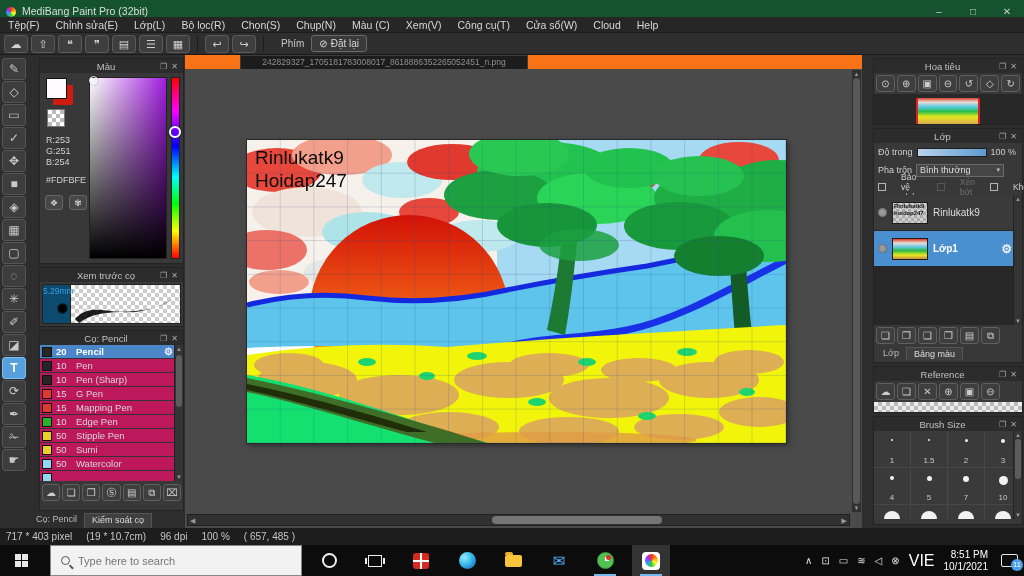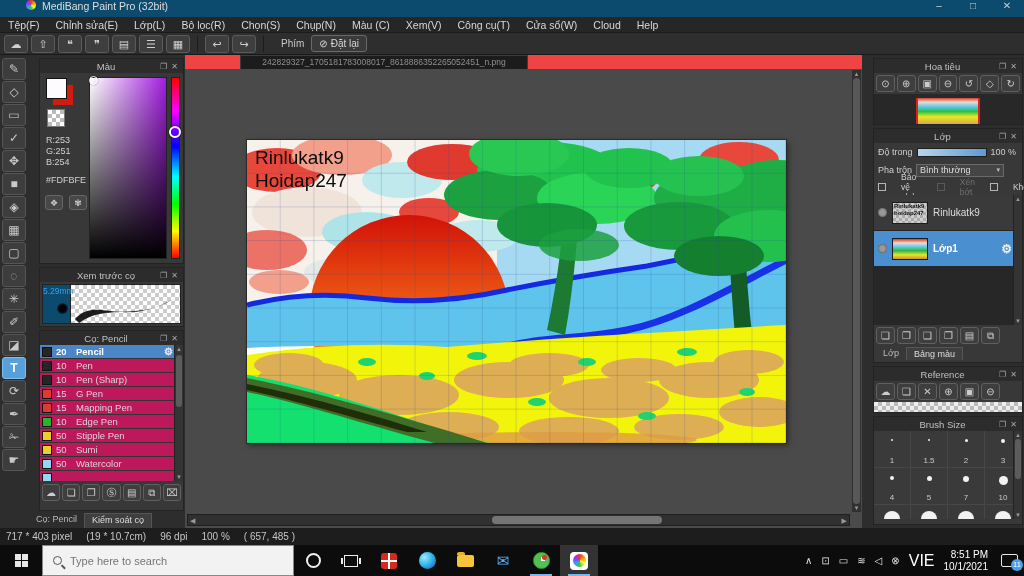--- a/index.html
+++ b/index.html
@@ -1,22 +1,22 @@
 <!DOCTYPE html>
 <html><head>
 <meta charset="utf-8">
 <style>
   * { margin:0; padding:0; box-sizing:border-box; }
   html,body { width:1024px; height:576px; overflow:hidden; background:#222;
     font-family:"Liberation Sans", sans-serif; -webkit-font-smoothing:antialiased; }
   #stage { position:relative; width:1024px; height:576px; background:#2e2e2e; }
 
   
-  #titlebar { position:absolute; top:0; left:0; right:0; height:17px; background:#0c4a6e;
-    display:flex; align-items:flex-start; color:#ddd; font-size:10.5px;padding-left:20px; }
+  #titlebar { position:absolute; top:0; left:0; right:0; height:17px; background:#14532d;
+    display:flex; align-items:flex-end; color:#ddd; font-size:10.5px; }
   .app-ico { width:10px; height:10px; border-radius:50%; margin:0 6px 0 6px;
     background:conic-gradient(#e33,#f90,#ff3,#3c3,#39f,#93f,#e33); }
   #titlebar .wctl { margin-left:auto; display:flex; }
   #titlebar .wctl span { width:34px; text-align:center; color:#ccc; font-size:10px; cursor:default; }
   #menubar { position:absolute; top:17px; left:0; right:0; height:16px; background:#262626;
     display:flex; align-items:center; color:#d8d8d8; font-size:10.5px; border-bottom:1px solid #1b1b1b; }
   #menubar span { padding:6px 8px; white-space:nowrap; }
   #toolbar { position:absolute; top:33px; left:0; right:0; height:22px; background:#2e2e2e;
     display:flex; align-items:center; gap:3px; padding-left:4px; border-bottom:1px solid #1a1a1a; }
   .tbn { width:24px; height:18px; background:#3e3e3e; border:1px solid #5a5a5a; border-radius:3px;
@@ -89,21 +89,21 @@
   .lscroll .ar { position:absolute; left:0; right:0; text-align:center; color:#999; font-size:6px; }
   #brushbtns { height:22px; display:flex; align-items:center; gap:2px; padding:0 2px; }
   .sbn { width:19px; height:17px; background:#3e3e3e; border:1px solid #606060; border-radius:3px;
     color:#ccc; font-size:10px; line-height:15px; text-align:center; }
   #lefttabs { height:15px; display:flex; margin:0 1px; }
   .ltab { font-size:9px; color:#bbb; padding:1px 7px; }
   .ltab.raised { background:#3f3f3f; border:1px solid #555; border-bottom:none; color:#ddd; }
 
   
   #center { position:absolute; top:0; left:185px; right:162px; bottom:0; background:#4a4a4a; }
-  #tabstrip { height:14px; background:#ef4444; display:flex; }
+  #tabstrip { height:14px; background:#f97316; display:flex; }
   #ctab { margin-left:55px; width:288px; background:#1c1c1c; border:1px solid #3c3c3c; border-bottom:none;
     color:#8f8f8f; font-size:8.5px; text-align:center; line-height:13px; white-space:nowrap; overflow:hidden; }
   #canvas { position:absolute; left:62px; top:85px; width:539px; height:303px; background:#fff;
     box-shadow:0 0 0 1px #2a2a2a, 2px 2px 6px rgba(0,0,0,.5); }
   #canvas svg { display:block; }
   .vscroll { position:absolute; right:1px; top:15px; bottom:16px; width:9px; background:#303030; }
   .vscroll .th { position:absolute; left:1px; right:1px; top:8px; bottom:8px; background:#585858; border-radius:4px; }
   .vscroll .ar { position:absolute; left:0; right:0; text-align:center; color:#999; font-size:6px; }
   .hscroll { position:absolute; left:2px; right:12px; bottom:2px; height:12px; background:#303030; border:1px solid #1f1f1f; }
   .hscroll .th { position:absolute; top:1px; bottom:1px; left:46%; width:170px; background:#757575; border-radius:6px; }
@@ -158,21 +158,21 @@
   .d1 .bsdot{width:2px;height:2px;} .d2 .bsdot{width:2px;height:2px;}
   .d3 .bsdot{width:3px;height:3px;} .d4 .bsdot{width:4px;height:4px;}
   .d5 .bsdot{width:4px;height:4px;} .d6 .bsdot{width:5px;height:5px;}
   .d7 .bsdot{width:6px;height:6px;} .d8 .bsdot{width:9px;height:9px;}
   .dBig .bsdot{width:16px;height:16px;margin-top:6px;}
 
   
   #statusbar { position:absolute; left:0; right:0; top:528px; height:17px; background:#1d1d1d;
     display:flex; align-items:center; gap:14px; padding-left:6px; color:#c6c6c6; font-size:10px; }
   #taskbar { position:absolute; left:0; right:0; top:545px; height:31px; background:#0c0c0c;
-    display:flex; align-items:center; color:#eee; }
+    display:flex; align-items:center; color:#eee;gap:8px; }
   #startbtn { width:42px; height:31px; display:flex; align-items:center; justify-content:center; }
   .winlogo { width:13px; height:13px; display:grid; grid-template-columns:6px 6px; grid-gap:1px; }
   .winlogo i { background:#e8e8e8; }
   #searchbox { width:252px; height:31px; background:#f2f2f2; border:1px solid #888; display:flex;
     align-items:center; gap:8px; padding-left:10px; color:#444; font-size:11px; }
   #searchbox input { border:none; outline:none; background:transparent; font-size:11px; color:#555;
     font-family:"Liberation Sans",sans-serif; width:190px; }
   .sglass { width:9px; height:9px; border:1.5px solid #555; border-radius:50%; position:relative; flex:none; }
   .sglass::after { content:""; position:absolute; width:5px; height:1.5px; background:#555;
     transform:rotate(45deg); left:7px; top:9px; }

